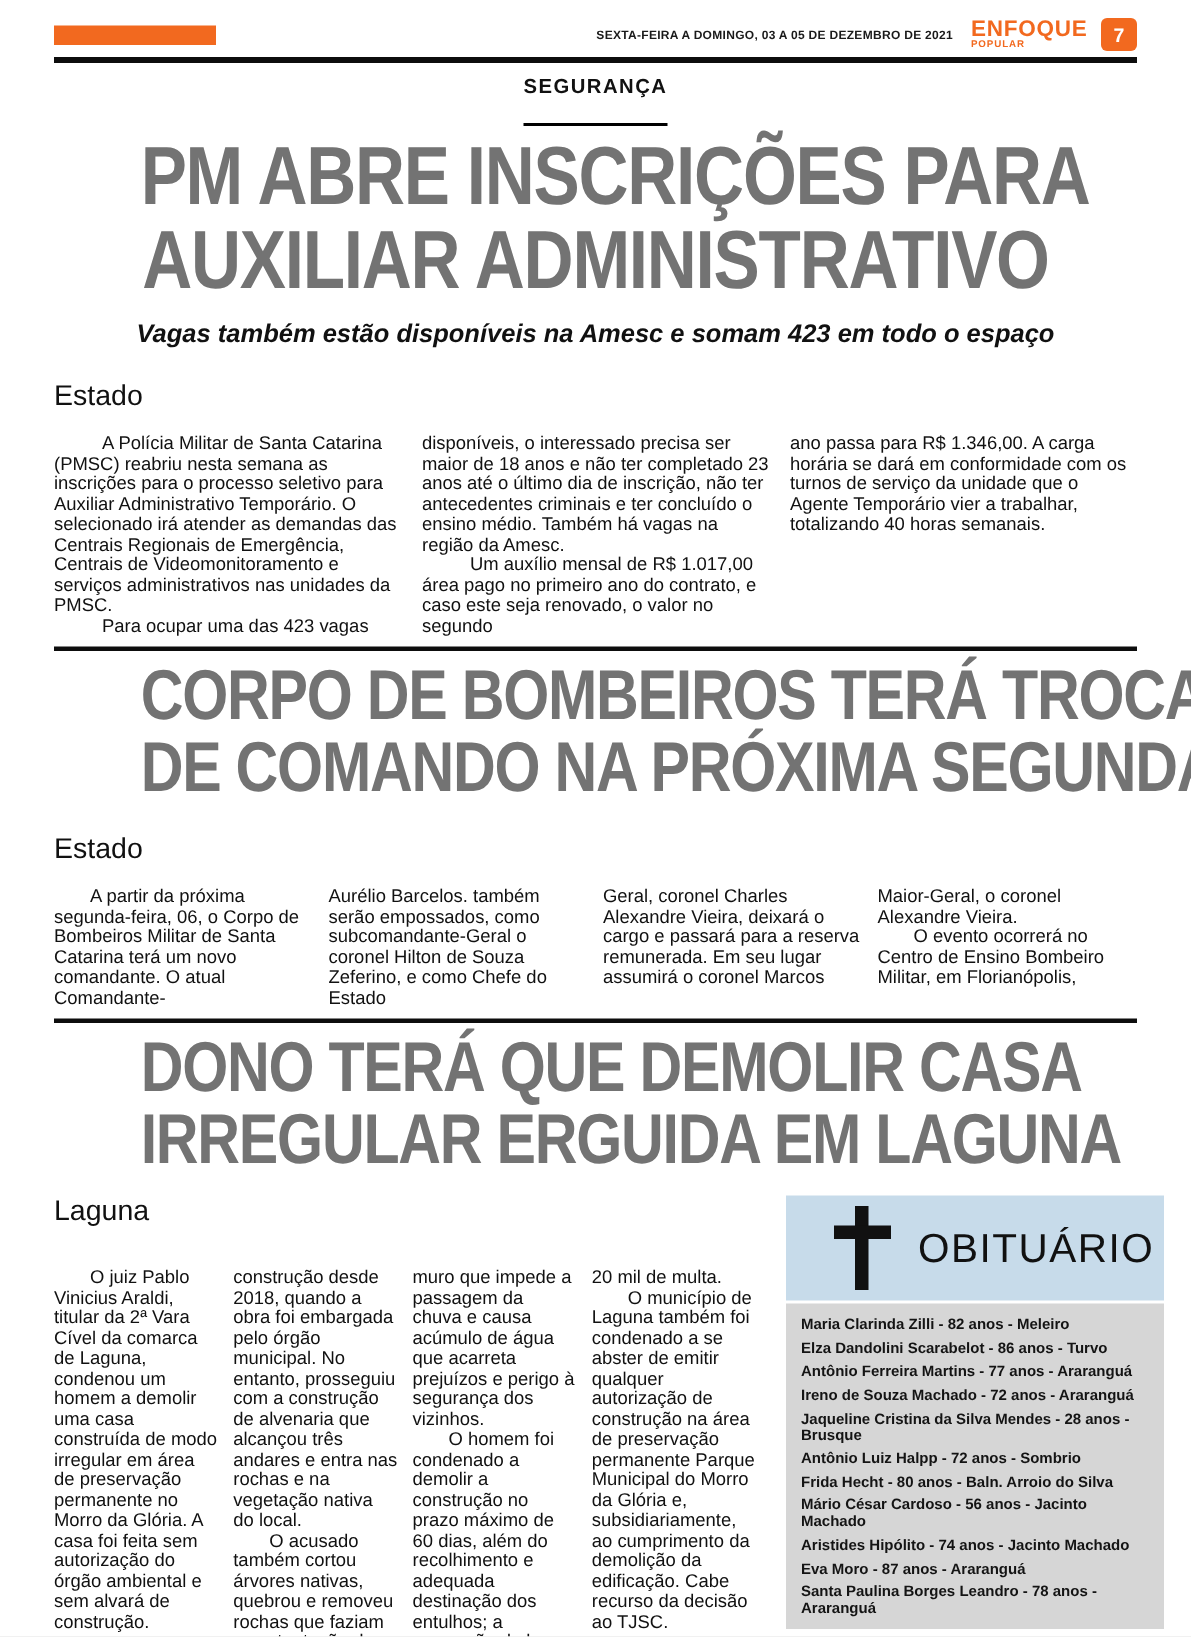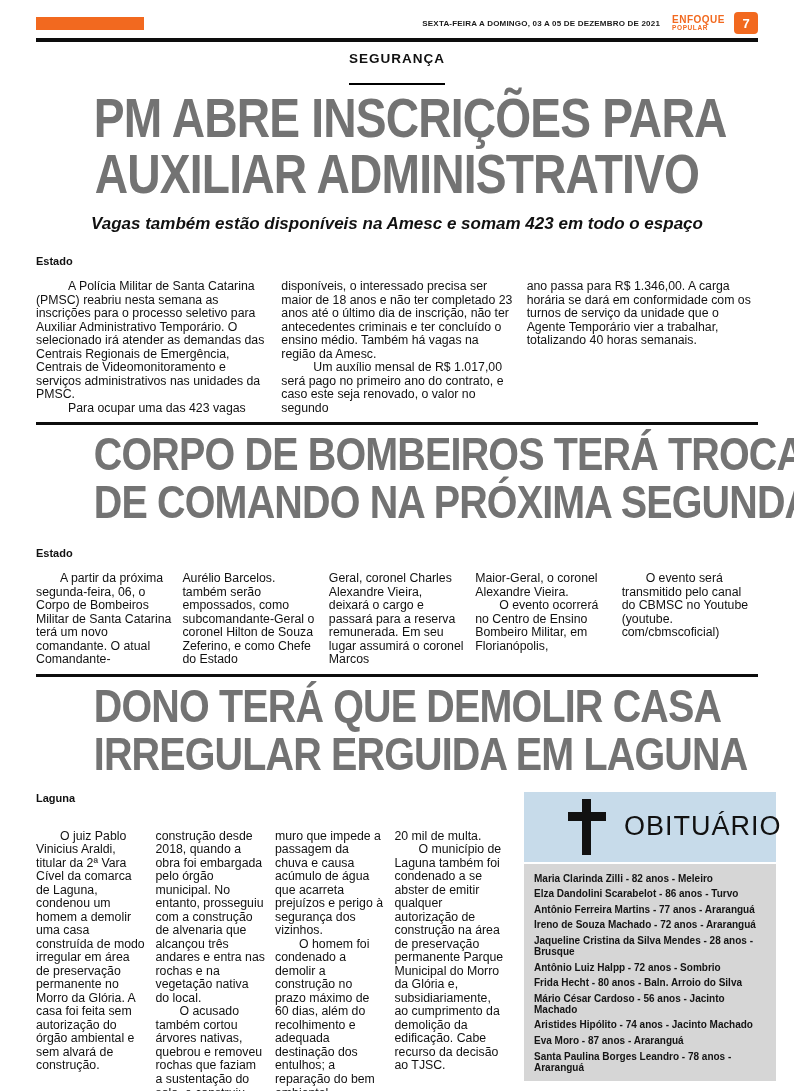--- a/index.html
+++ b/index.html
@@ -8,58 +8,58 @@
     width: 794px; height: 1091px; background: #fff; margin: 0 auto;
     font-family: "Liberation Sans", sans-serif; color: #111;
     padding: 12px 36px 0 36px; overflow: hidden; position: relative;
   }
   
   .masthead { display: flex; align-items: center; height: 22px; }
   .brand-bar { width: 108px; height: 13px; background: #F2691F; }
   .mh-spacer { flex: 1; }
   .issue-date { font-size: 8px; font-weight: bold; letter-spacing: .2px; color: #1a1a1a; white-space: nowrap; }
   .logo { margin-left: 12px; color: #F2691F; line-height: 1; }
-  .logo-top { font-size: 10px; font-weight: bold; letter-spacing: .5px; }
+  .logo-top { font-size: 15px; font-weight: bold; letter-spacing: .5px; }
   .logo-bottom { font-size: 6.5px; font-weight: bold; letter-spacing: .6px; }
   .page-badge {
     margin-left: 9px; width: 24px; height: 22px; background: #F2691F; color: #fff;
     border-radius: 4px; display: flex; align-items: center; justify-content: center;
     font-size: 13px; font-weight: bold;
   }
   .top-rule { border: 0; border-top: 4px solid #0d0d0d; margin-top: 4px; }
   .mid-rule { border: 0; border-top: 3.5px solid #0d0d0d; margin: 7px 0 2px 0; }
   
   .section-wrap { text-align: center; margin-top: 7px; }
   .section-label {
     display: inline-block; font-size: 13.5px; font-weight: bold; letter-spacing: 1px;
     border-bottom: 2.5px solid #000; padding-bottom: 17px;
   }
   
   .headline { text-align: center; font-weight: bold; color: #737373; margin-top: 5px; }
   .hl-line { display: block; white-space: nowrap; line-height: 1.02; transform: scaleX(.84); transform-origin: 50% 50%; letter-spacing: -1px; }
   .hl-xl .hl-line { font-size: 55px; }
   .hl-lg .hl-line { font-size: 47px; }
   .subheadline { text-align: center; font-size: 17px; font-weight: bold; font-style: italic; margin-top: 12px; }
-  .dateline { font-size: 11px; font-weight: bold; margin-top: 21px; }
+  .dateline { font-size: 19px; font-weight: normal; margin-top: 21px; }
   
   .cols { display: flex; margin-top: 13px; }
   .cols .col { flex: 1; }
   .cols.wide { gap: 14px; justify-content: space-between; }
   .cols.narrow { gap: 10px; }
   .col p { font-size: 12.3px; line-height: 1.1; margin: 0; }
   .col p + p { margin-top: 0; }
   .cols.wide p.ind { text-indent: 32px; }
   .cols.narrow p.ind { text-indent: 24px; }
   
   .bottom { position: relative; margin-top: 14px; }
   .bottom .dateline { margin-top: 0; }
   .bottom .cols { width: 468px; margin-top: 26px; }
   .right-rail { position: absolute; top: 0; right: -18px; width: 252px; }
   
-  .obit-header { background: #C7DBEA; height: 70px; display: flex; align-items: center; padding: 0 32px; }
+  .obit-header { background: #C7DBEA; height: 70px; display: flex; align-items: center; padding: 0 20px; }
   .obit-cross { position: relative; width: 38px; height: 56px; margin: 0 18px 0 12px; flex: none; }
   .obit-cross::before { content: ""; position: absolute; left: 14px; top: 0; width: 9px; height: 56px; background: #111; }
   .obit-cross::after { content: ""; position: absolute; left: 0; top: 13px; width: 38px; height: 9px; background: #111; }
   .obit-title { font-size: 27px; letter-spacing: 1px; color: #111; font-weight: normal; }
   .obit-list { background: #D6D6D6; padding: 9px 10px 8px 10px; margin-top: 2px; }
   .obit-entry { font-size: 10px; font-weight: bold; color: #141414; margin-bottom: 4.6px; }
   .obit-entry:last-child { margin-bottom: 0; }
 </style>
 </head>
 <body>
@@ -89,21 +89,21 @@
     </h1>
     <div class="subheadline">Vagas também estão disponíveis na Amesc e somam 423 em todo o espaço</div>
     <div class="dateline">Estado</div>
     <div class="cols wide">
         <div class="col">
           <p class="ind">A Polícia Militar de Santa Catarina (PMSC) reabriu nesta semana as inscrições para o processo seletivo para Auxiliar Administrativo Temporário. O selecionado irá atender as demandas das Centrais Regionais de Emergência, Centrais de Videomonitoramento e serviços administrativos nas unidades da PMSC.</p>
           <p class="ind">Para ocupar uma das 423 vagas</p>
         </div>
         <div class="col">
           <p>disponíveis, o interessado precisa ser maior de 18 anos e não ter completado 23 anos até o último dia de inscrição, não ter antecedentes criminais e ter concluído o ensino médio. Também há vagas na região da Amesc.</p>
-          <p class="ind">Um auxílio mensal de R$ 1.017,00 será pago no primeiro ano do contrato, e caso este seja renovado, o valor no segundo</p>
+          <p class="ind">Um auxílio mensal de R$ 1.017,00 área pago no primeiro ano do contrato, e caso este seja renovado, o valor no segundo</p>
         </div>
         <div class="col">
           <p>ano passa para R$ 1.346,00. A carga horária se dará em conformidade com os turnos de serviço da unidade que o Agente Temporário vier a trabalhar, totalizando 40 horas semanais.</p>
         </div>
       </div>
   </div>
 
   <hr class="mid-rule">
 
   <div>
@@ -118,23 +118,20 @@
         </div>
         <div class="col">
           <p>Aurélio Barcelos. também serão empossados, como subcomandante-Geral o coronel Hilton de Souza Zeferino, e como Chefe do Estado</p>
         </div>
         <div class="col">
           <p>Geral, coronel Charles Alexandre Vieira, deixará o cargo e passará para a reserva remunerada. Em seu lugar assumirá o coronel Marcos</p>
         </div>
         <div class="col">
           <p>Maior-Geral, o coronel Alexandre Vieira.</p>
           <p class="ind">O evento ocorrerá no Centro de Ensino Bombeiro Militar, em Florianópolis,</p>
-        </div>
-        <div class="col">
-          <p class="ind">O evento será transmitido pelo canal do CBMSC no Youtube (youtube. com/cbmscoficial)</p>
         </div>
       </div>
   </div>
 
   <hr class="mid-rule">
 
   <div>
     <h1 class="headline hl-lg">
       <span class="hl-line">DONO TERÁ QUE DEMOLIR CASA</span>
       <span class="hl-line">IRREGULAR ERGUIDA EM LAGUNA</span>

